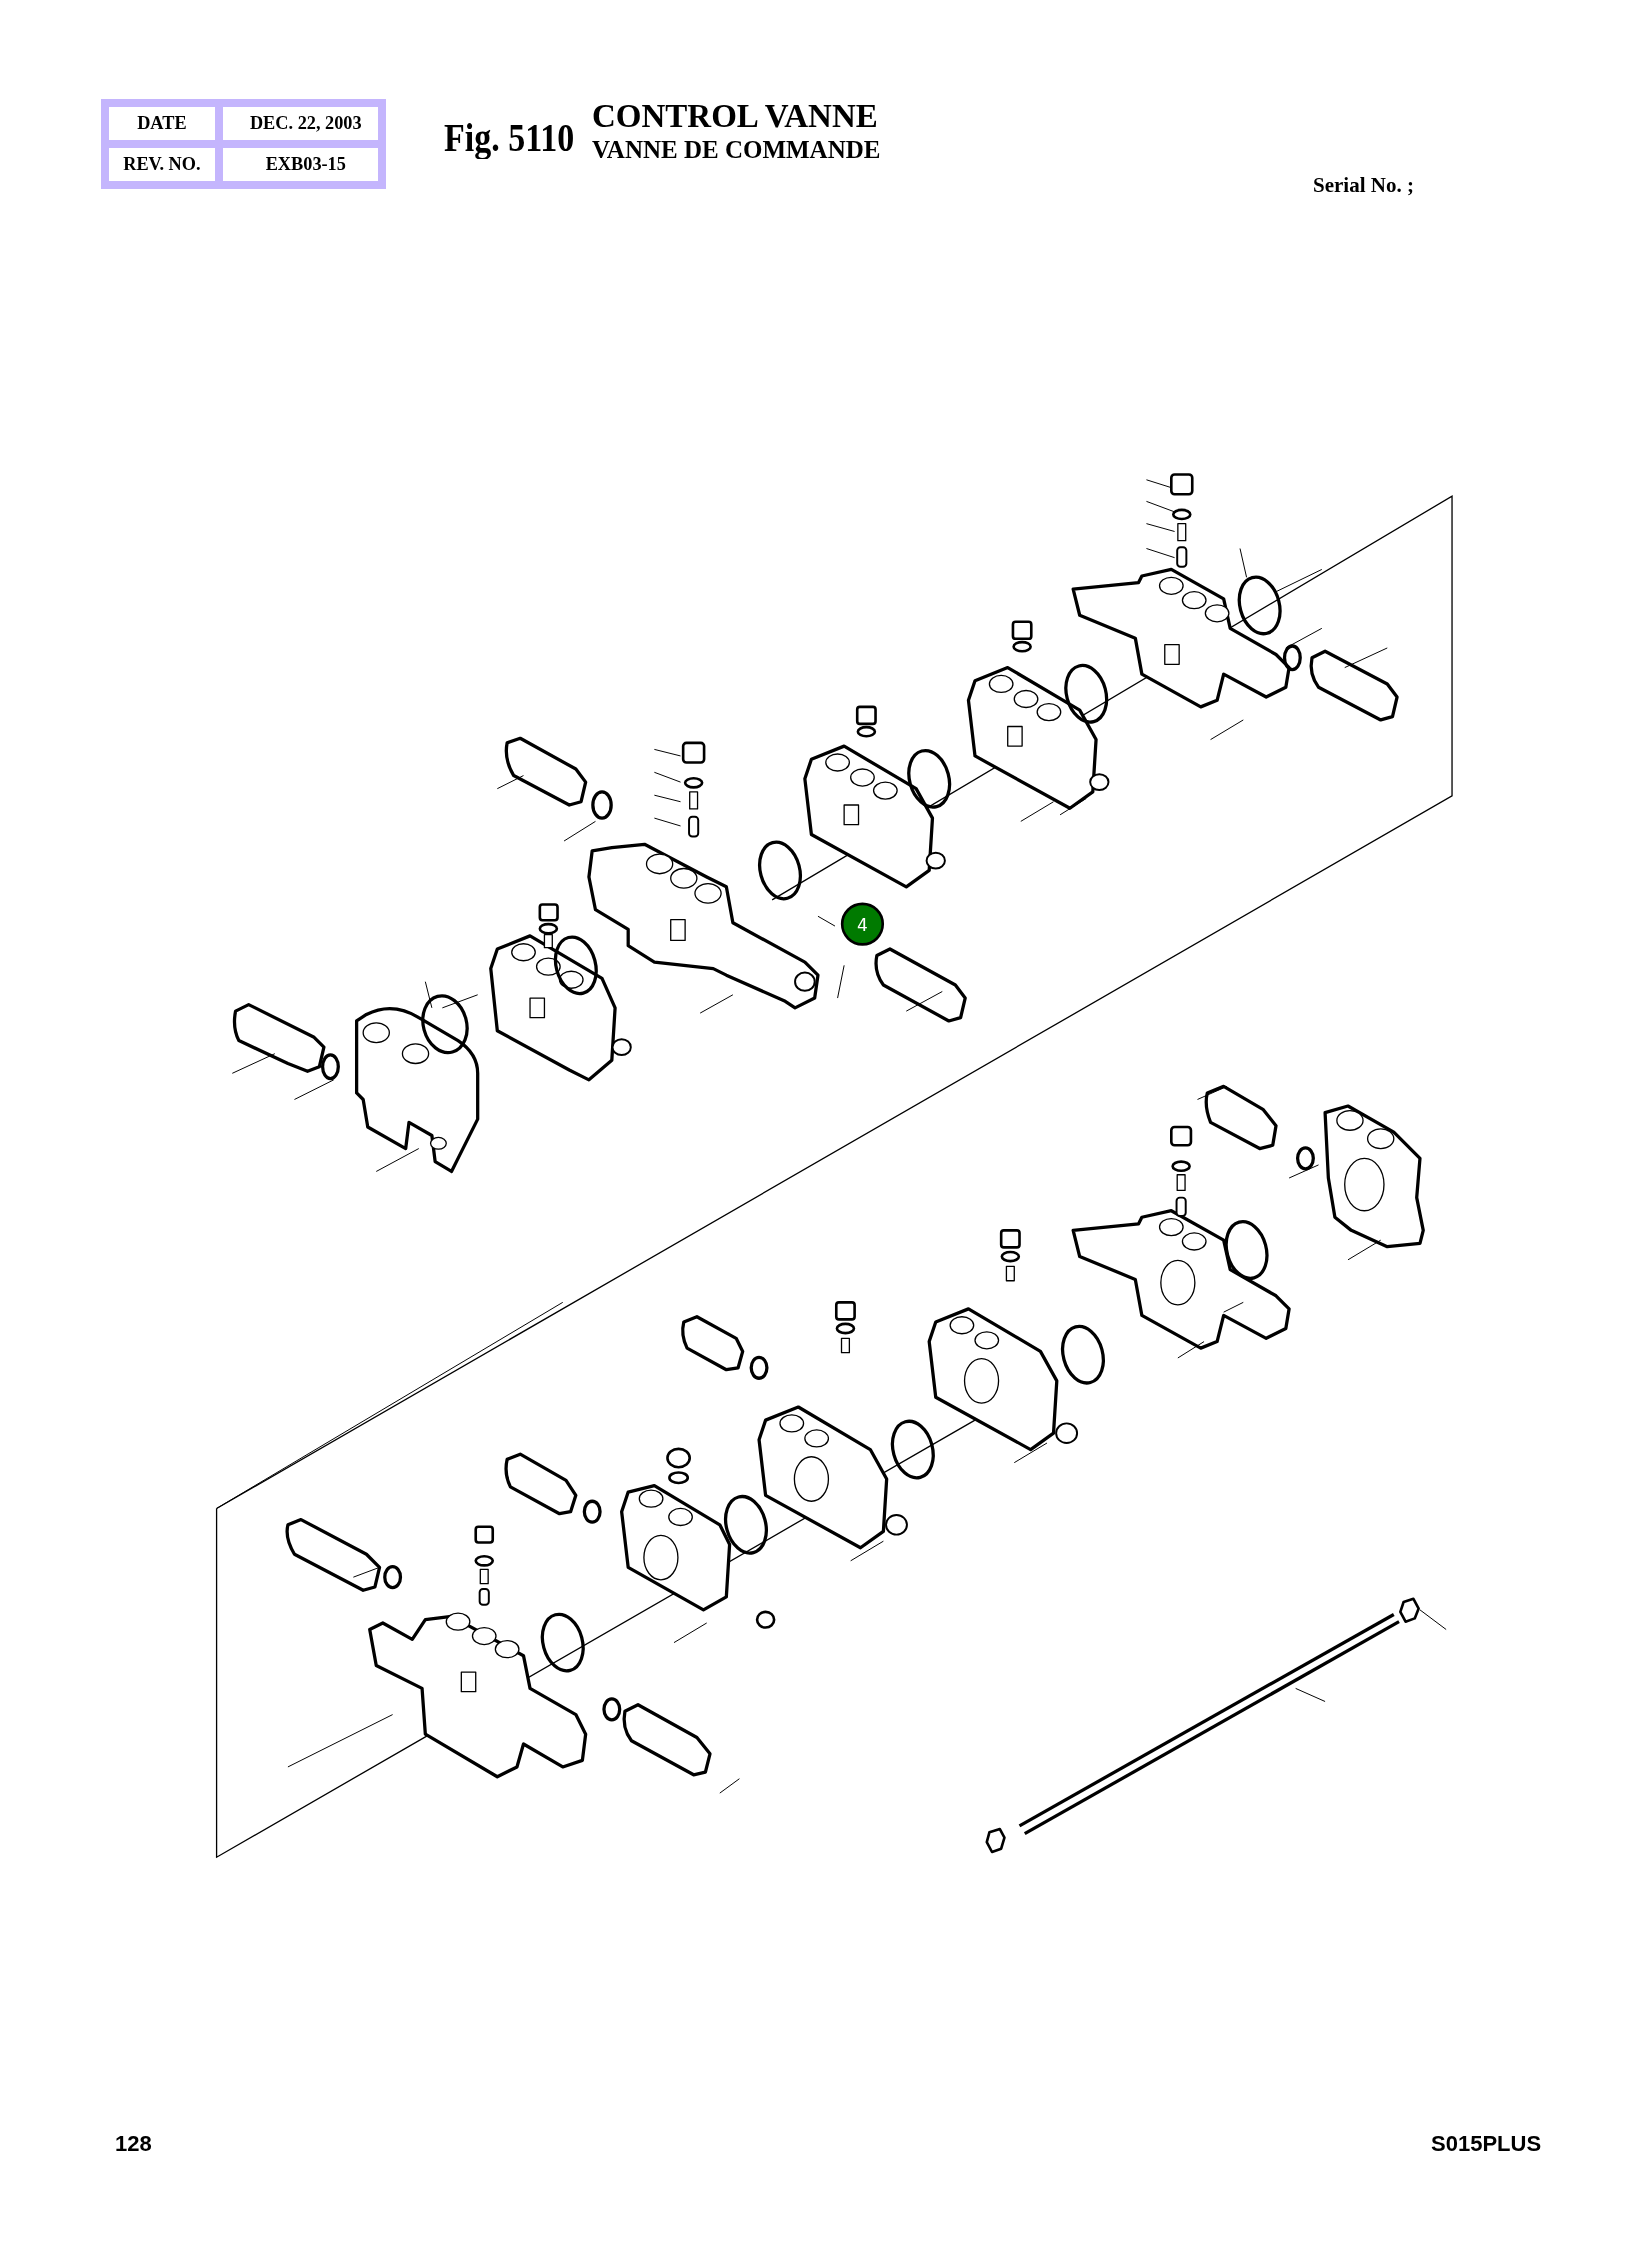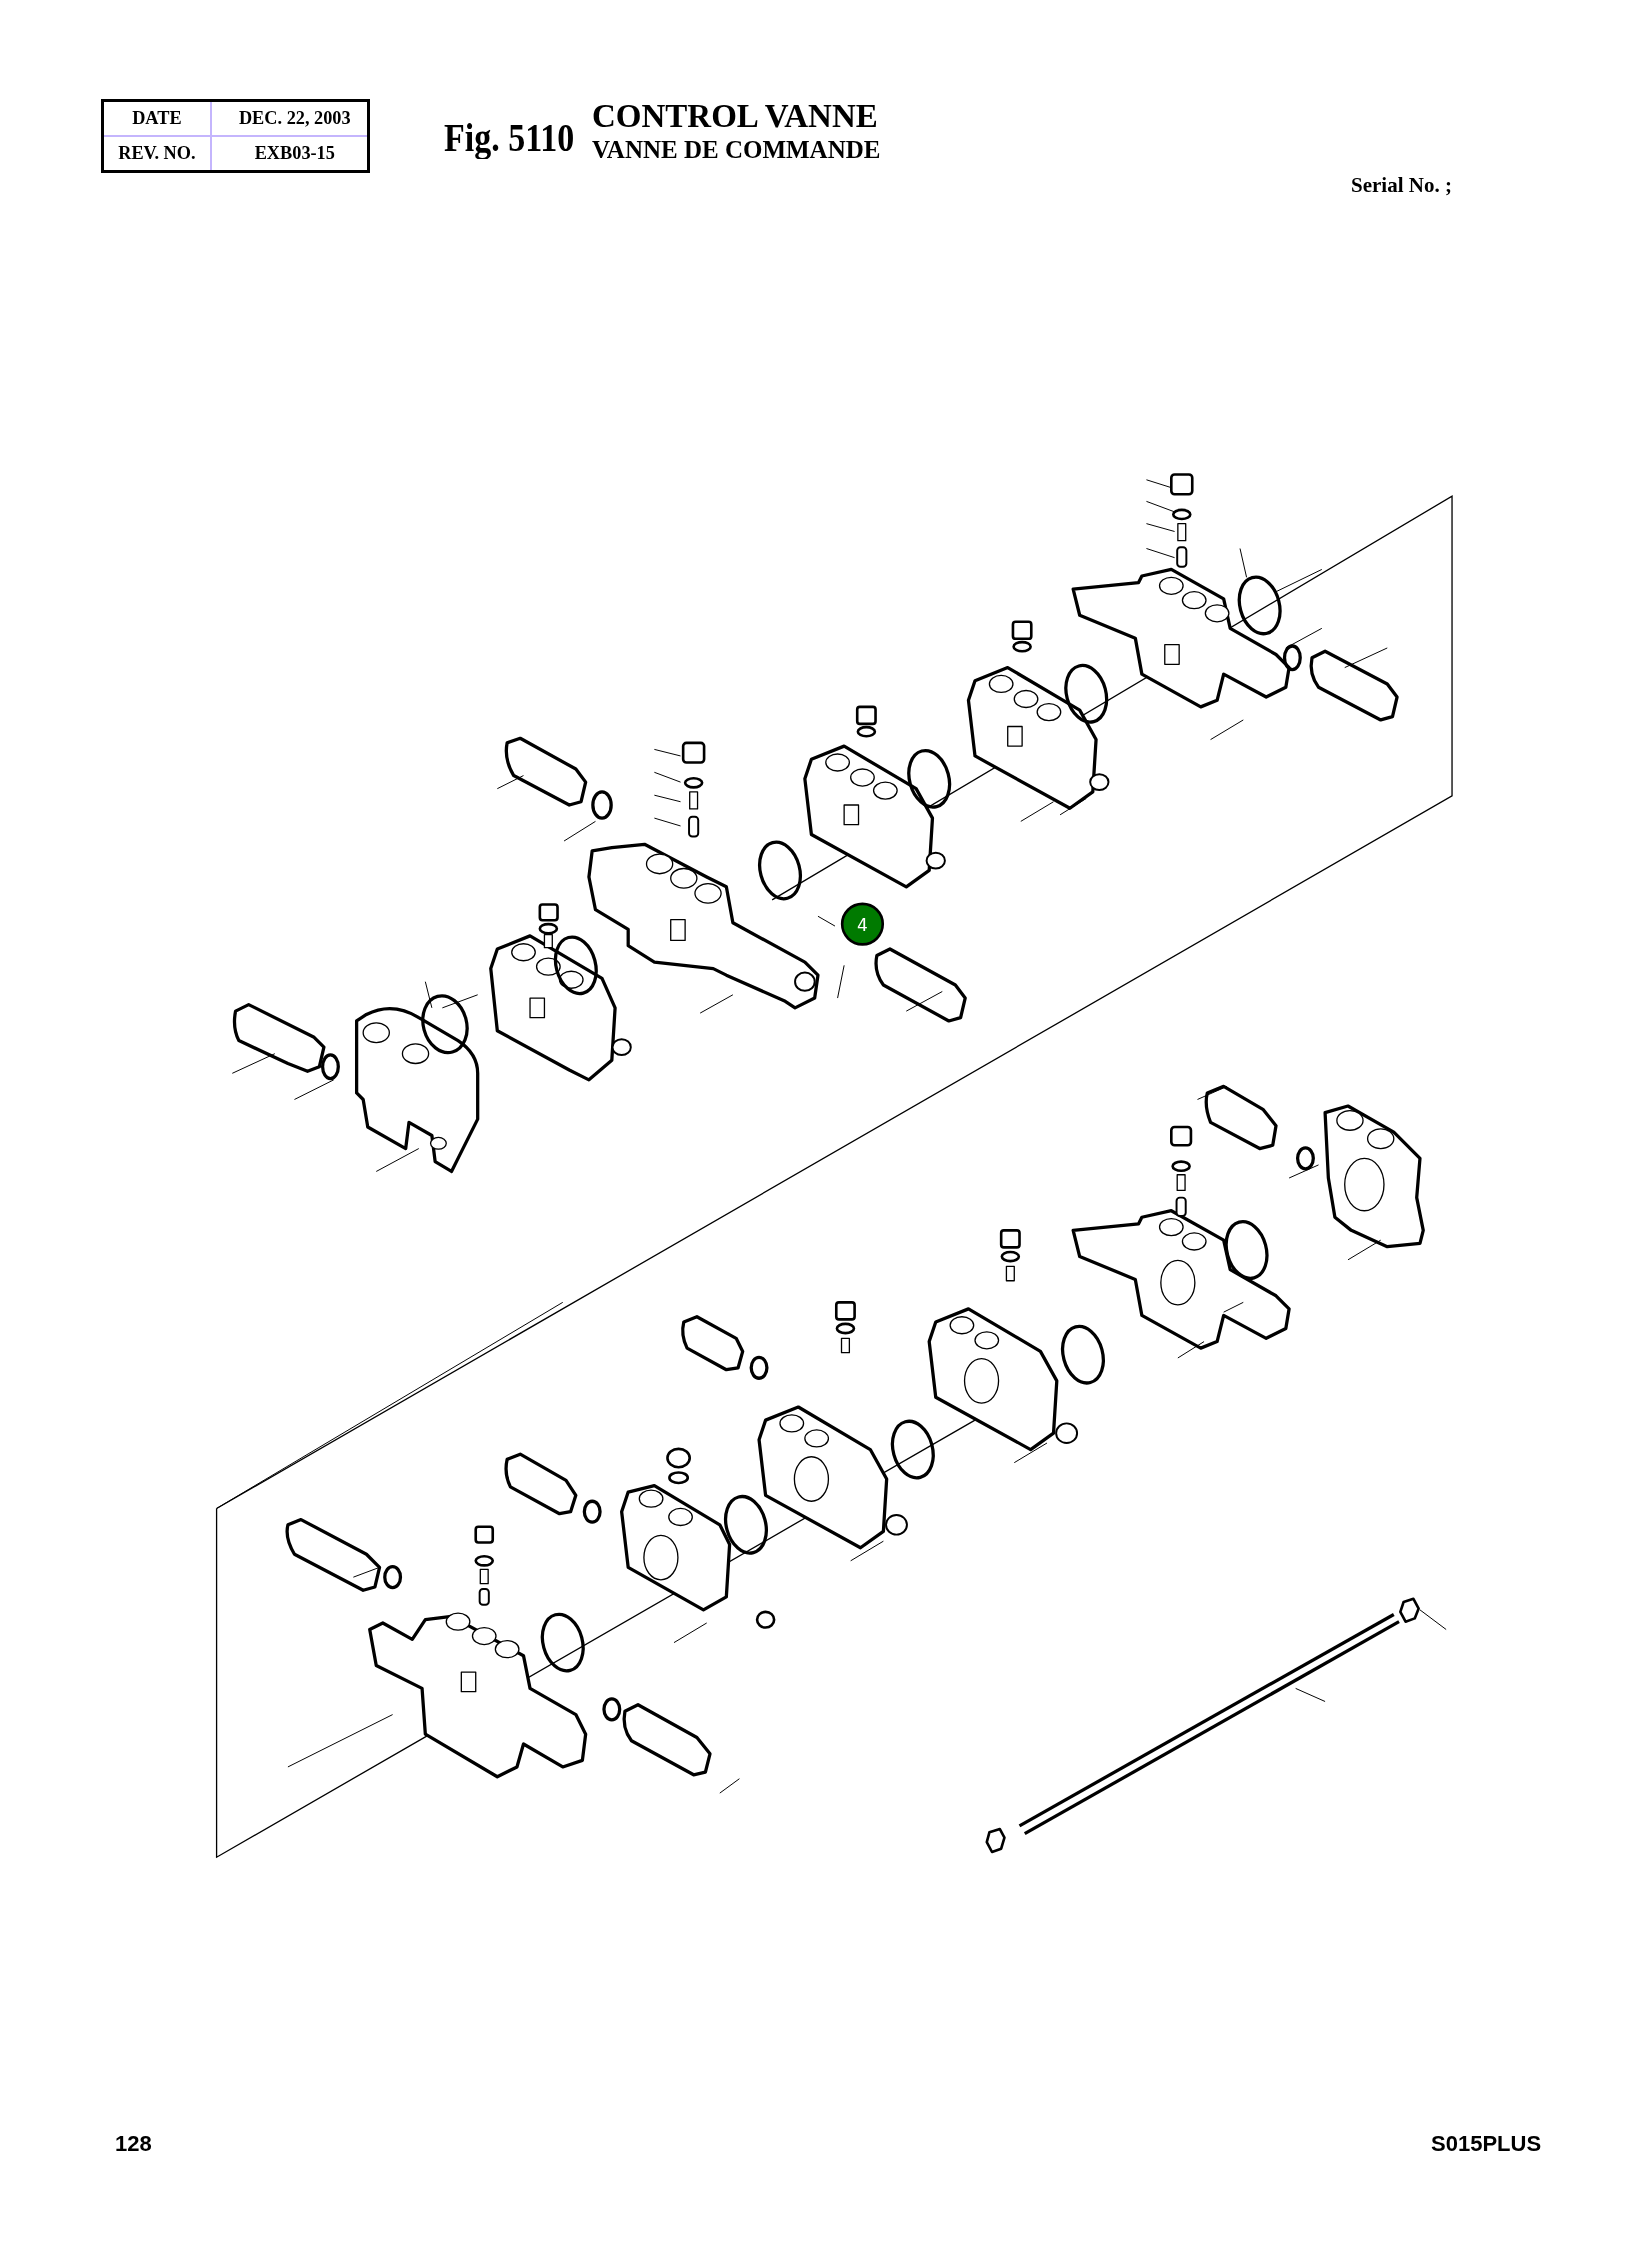--- a/index.html
+++ b/index.html
@@ -1,24 +1,24 @@
 <!DOCTYPE html>
 <html style="font-size:10.5px"><head>
 <meta charset="utf-8">
 <style>
   html, body { margin:0; padding:0; background:#ffffff; }
   body { width:1649px; height:2250px; position:relative; overflow:hidden; font-family:"Liberation Serif", serif; color:#000; }
   .hdr-table { position:absolute; left:101px; top:99px; border-collapse:collapse; border:3.9px solid #000; }
-  .hdr-table td { border:2px solid #c4b5fd; font-family:"Liberation Serif", serif; font-weight:bold; font-size:18.3px; text-align:center; padding:0 3.9px; height:33px; }
+  .hdr-table td { border:8px solid #c4b5fd; font-family:"Liberation Serif", serif; font-weight:bold; font-size:18.3px; text-align:center; padding:0 3.9px; height:33px; }
   .hdr-table td.k { width:98px; }
   .hdr-table td.v { width:136px;padding-left:15px; }
   .fig-no { position:absolute; left:444px; top:116px; font-family:"Liberation Serif", serif; font-weight:bold; font-size:34px; transform:scaleY(1.15); transform-origin:left top; }
   .title-en { position:absolute; left:592px; top:98px; font-weight:bold; font-size:33px; letter-spacing:0px; }
   .title-fr { position:absolute; left:592px; top:136px; font-weight:bold; font-size:25px; }
-  .serial { position:absolute; left:1351px; top:173px; font-weight:bold; font-size:21px; }
+  .serial { position:absolute; left:1313px; top:173px; font-weight:bold; font-size:21px; }
   .page-no { position:absolute; left:115px; top:2131px; font-family:"Liberation Sans", sans-serif; font-weight:bold; font-size:22px; }
   .model { position:absolute; left:1431px; top:2131px; font-family:"Liberation Sans", sans-serif; font-weight:bold; font-size:22px; }
   svg.diagram { position:absolute; left:0; top:0; width:1649px; height:2250px; }
   .marker-label { font-family:"DejaVu Sans", sans-serif; font-size:26px; fill:#ffffff; }
 </style>
 </head>
 <body>
 
 <table class="hdr-table">
   <tbody>

